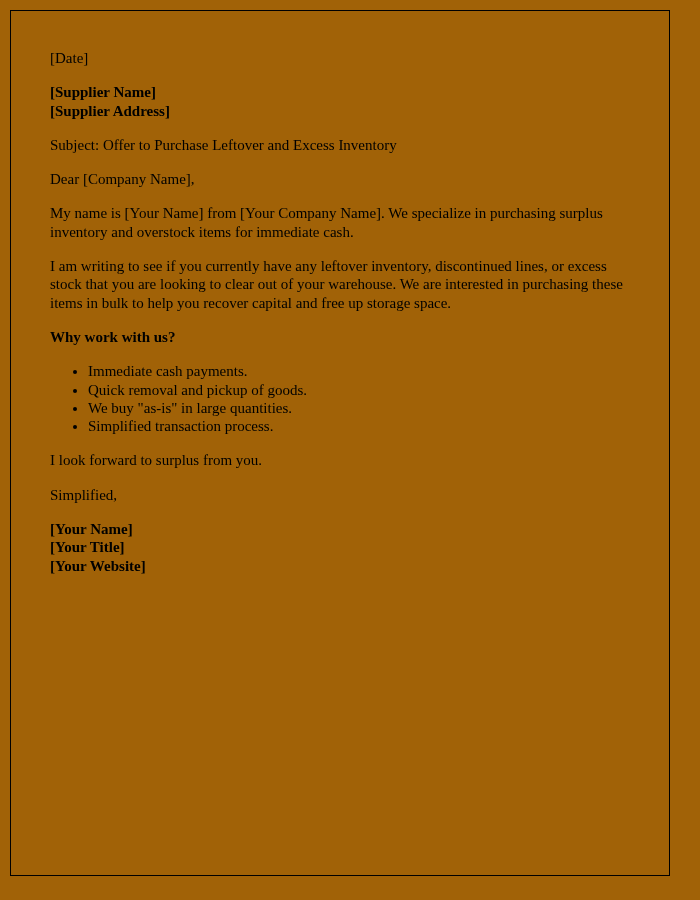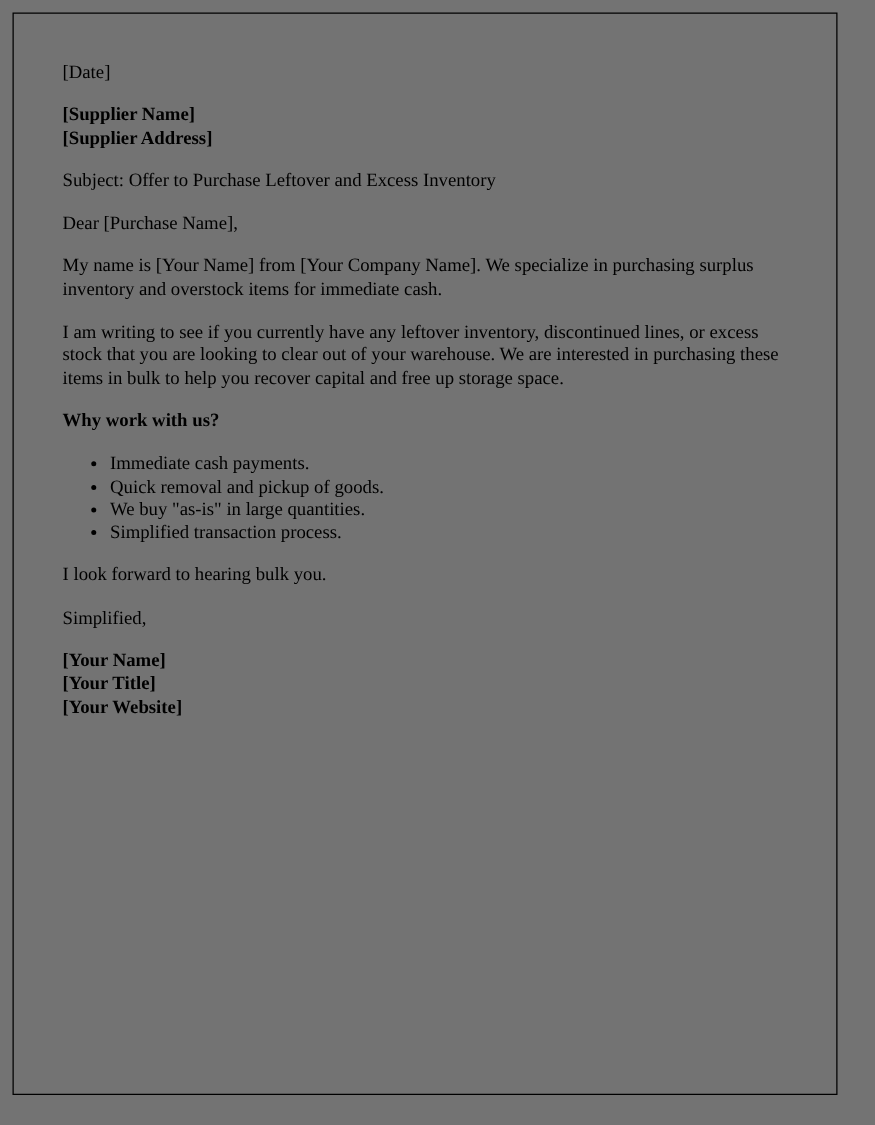--- a/index.html
+++ b/index.html
@@ -4,21 +4,21 @@
 <style>
   html, body {
     margin: 0;
     padding: 0;
     background: #ffffff;
   }
   .page {
     position: relative;
     width: 700px;
     height: 900px;
-    background: #737373;
+    background: #a16207;
     font-family: "Liberation Serif", "DejaVu Serif", serif;
     color: #000000;
   }
   .frame {
     position: absolute;
     left: 10px;
     top: 10px;
     width: 660px;
     height: 866px;
     border: 1px solid #000000;
@@ -62,37 +62,37 @@
 
       <p>[Date]</p>
 
       <div class="tight">
         <p>[Supplier Name]</p>
         <p>[Supplier Address]</p>
       </div>
 
       <p>Subject: Offer to Purchase Leftover and Excess Inventory</p>
 
-      <p>Dear [Purchase Name],</p>
+      <p>Dear [Company Name],</p>
 
       <p>My name is [Your Name] from [Your Company Name]. We specialize in purchasing surplus inventory and overstock items for immediate cash.</p>
 
       <p>I am writing to see if you currently have any leftover inventory, discontinued lines, or excess stock that you are looking to clear out of your warehouse. We are interested in purchasing these items in bulk to help you recover capital and free up storage space.</p>
 
       <p class="heading">Why work with us?</p>
 
       <ul class="benefits">
         <li>Immediate cash payments.</li>
         <li>Quick removal and pickup of goods.</li>
         <li>We buy "as-is" in large quantities.</li>
         <li>Simplified transaction process.</li>
       </ul>
 
 
-      <p>I look forward to hearing bulk you.</p>
+      <p>I look forward to surplus from you.</p>
 
       <p>Simplified,</p>
 
       <div class="tight">
         <p>[Your Name]</p>
         <p>[Your Title]</p>
         <p>[Your Website]</p>
       </div>
 
     </div>

